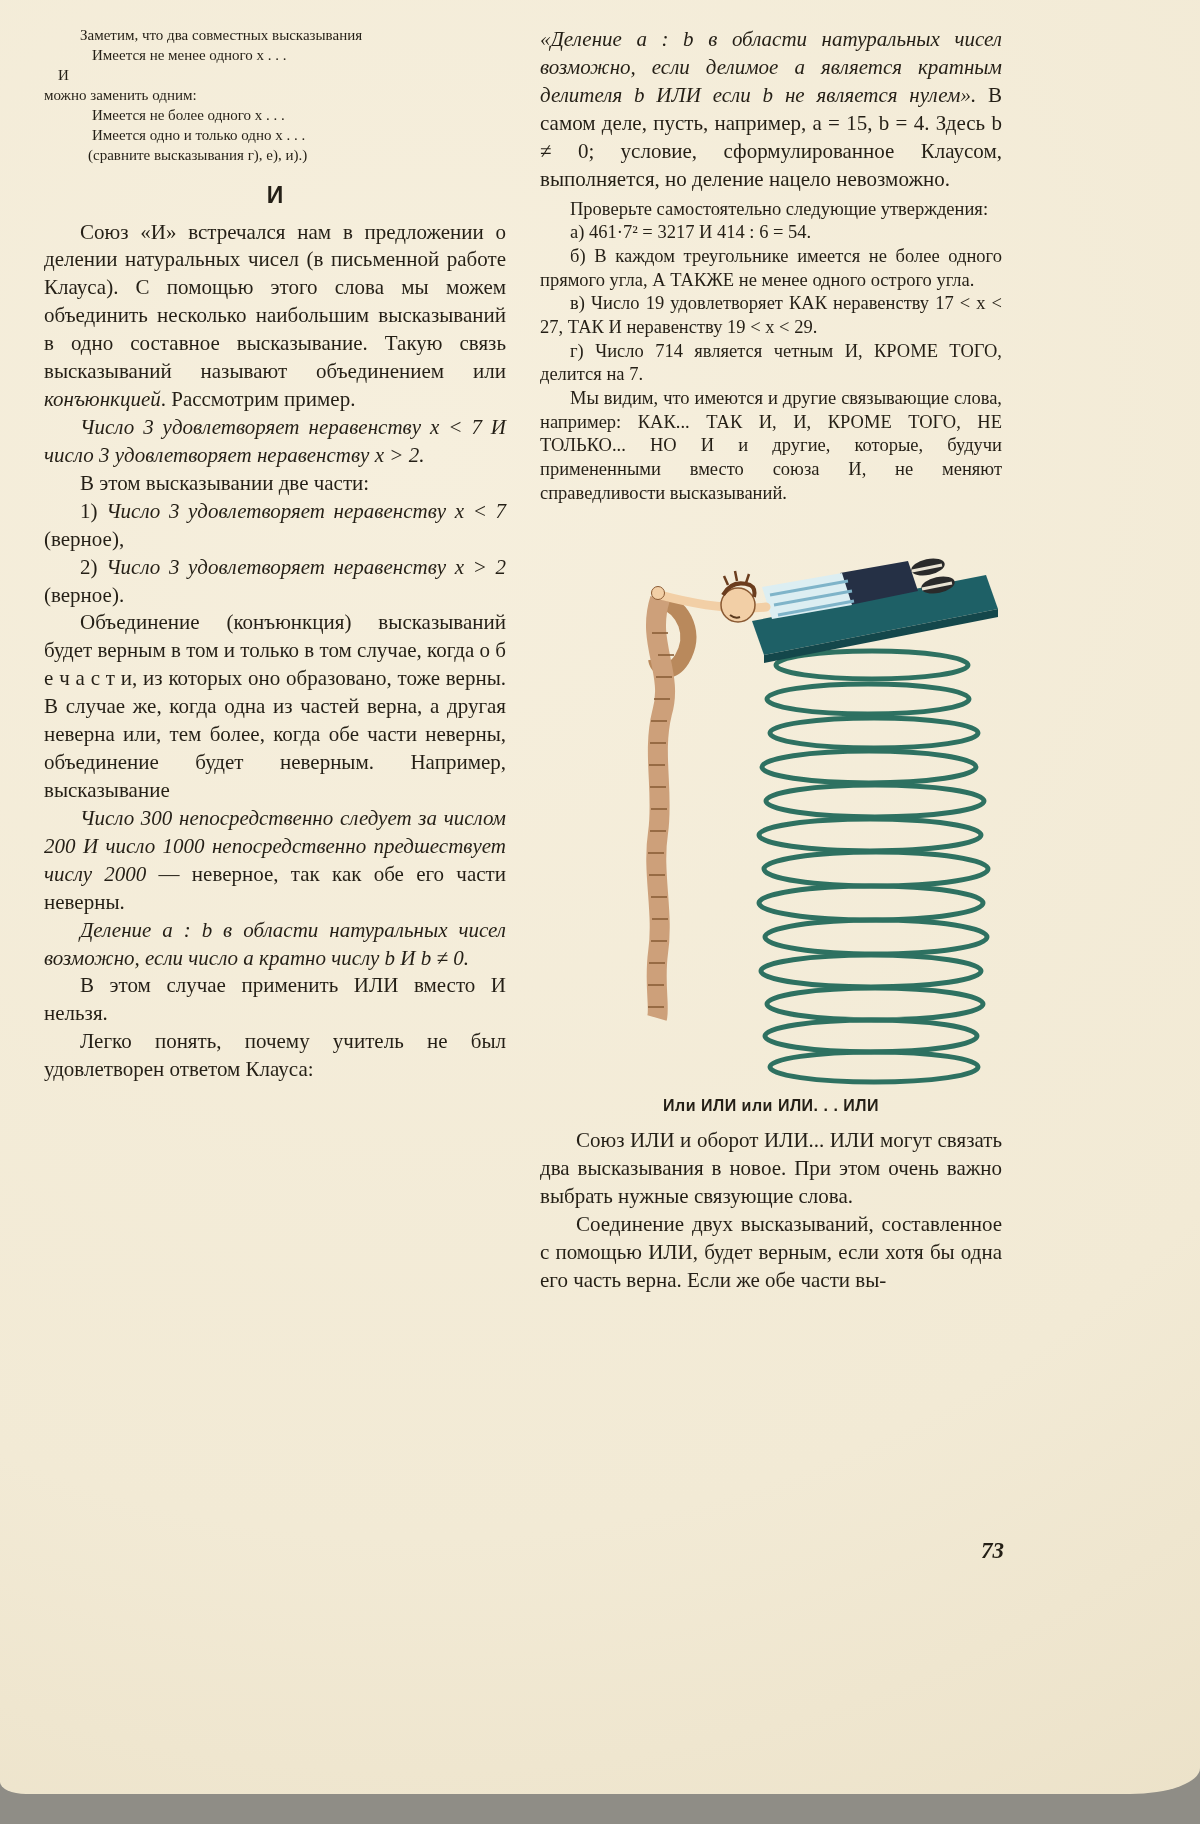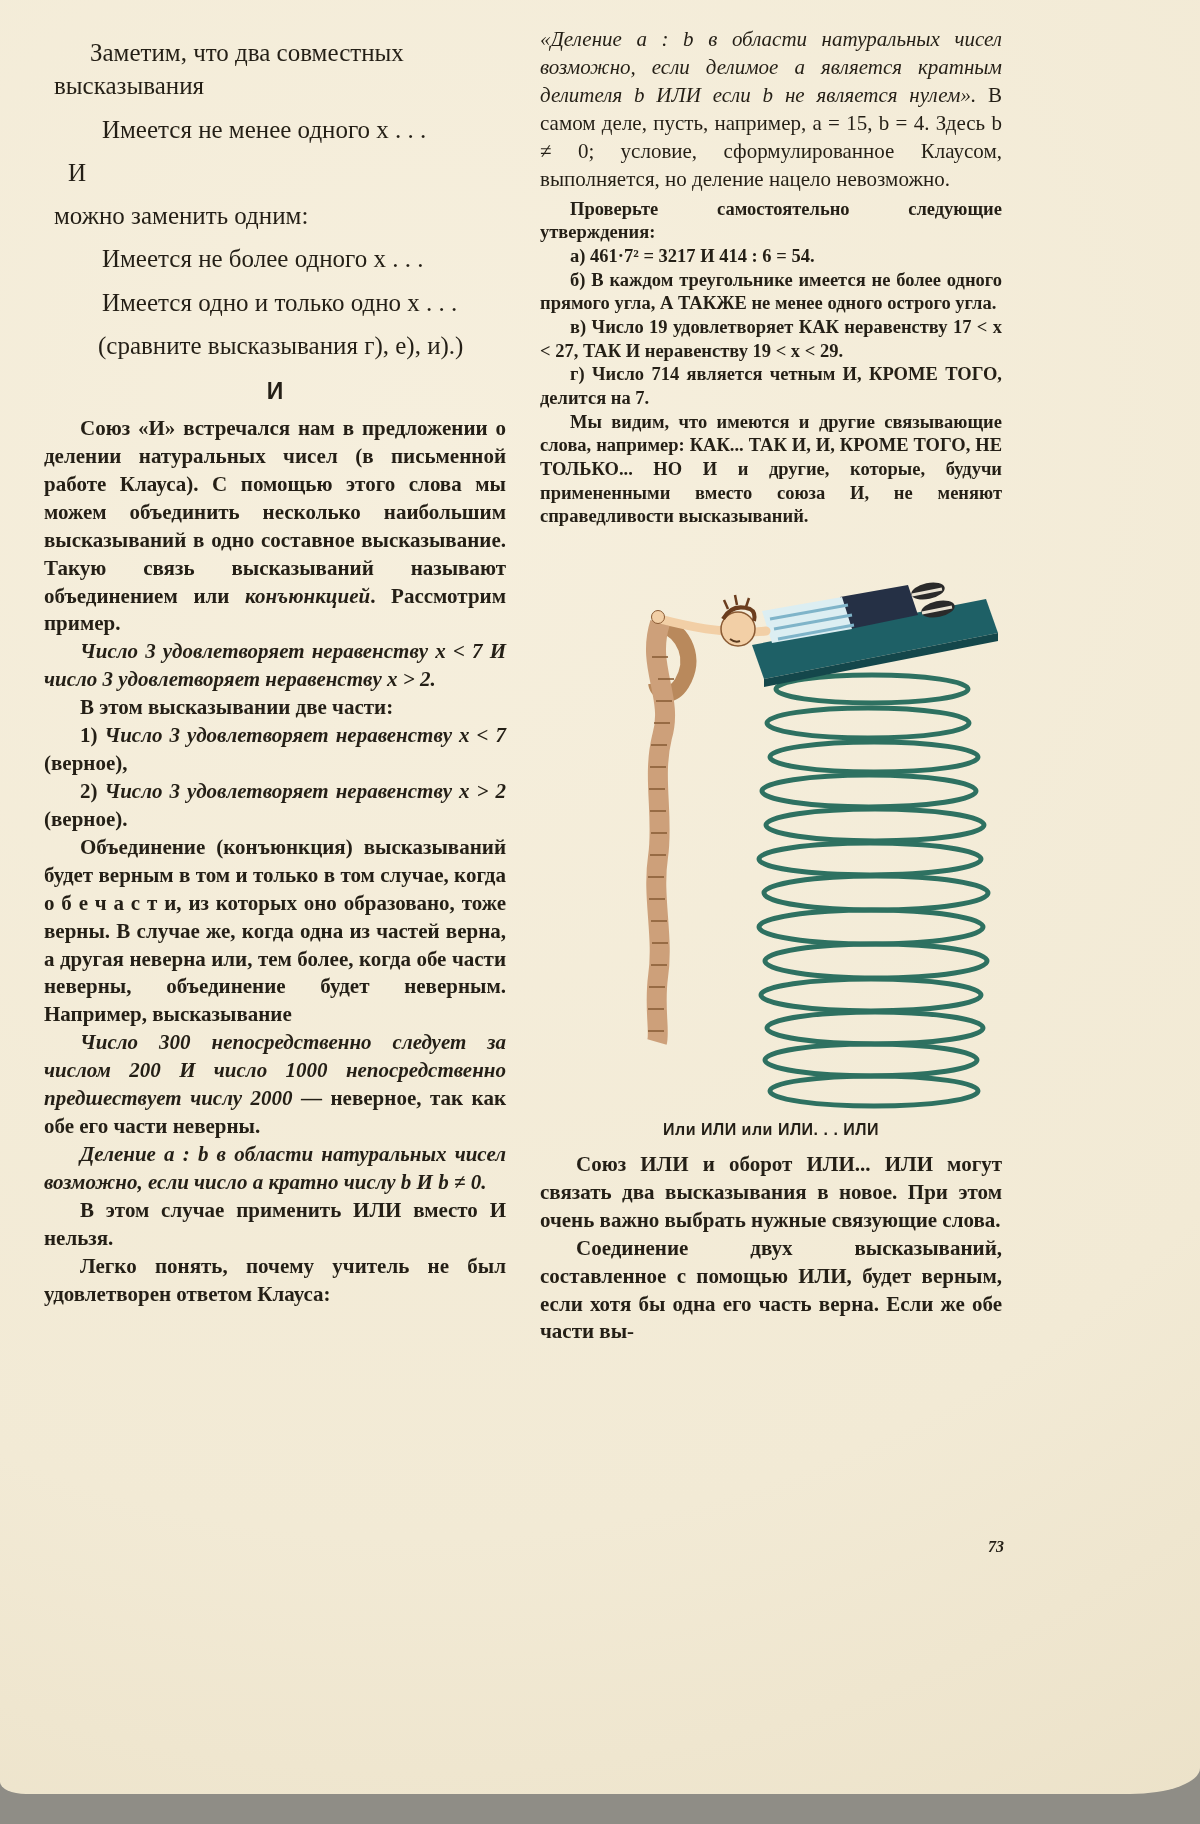--- a/index.html
+++ b/index.html
@@ -9,34 +9,34 @@
     position:absolute;top:0;left:0;width:1200px;height:1794px;
     background:radial-gradient(circle at 35% 25%, #f6efdd 0%, #f2ead5 70%, #ece2c9 100%);
     color:#241f16;
     border-bottom-right-radius:70px 26px;
     border-bottom-left-radius:26px 12px;
     overflow:hidden;
   }
   .columns{display:flex;gap:34px;padding:26px 0 0 44px;}
   .col{width:462px;flex:0 0 462px;}
   .para{margin:0;font-size:21px;line-height:1.33;text-align:justify;}
-  .indent{text-indent:36px;font-weight:bold;}
+  .indent{text-indent:36px;}
   .em{font-style:italic;}
-  .nl{margin:10px;font-size:25px;line-height:1.33;}
+  .nl{margin:0;font-size:15px;line-height:1.33;}
   .nl-i1{text-indent:36px;}
   .nl-em{padding-left:48px;}
   .nl-sm{padding-left:14px;}
   .nl-paren{padding-left:44px;}
   .heading-and{text-align:center;font-size:23px;margin:16px 0 10px;font-weight:bold;font-family:"Liberation Sans",sans-serif;}
   .small{margin-top:4px;}
   .small .para{font-size:18.5px;line-height:1.28;}
   .small .indent{text-indent:30px;}
   .illustration{width:462px;height:580px;margin:8px 0 0;}
   .heading-or{text-align:center;font-size:16px;font-weight:bold;margin:4px 0 12px;letter-spacing:.5px;font-family:"Liberation Sans",sans-serif;}
-  .page-number{position:absolute;top:1538px;left:0;width:1004px;text-align:right;font-size:16px;font-weight:bold;font-style:italic;}
+  .page-number{position:absolute;top:1538px;left:0;width:1004px;text-align:right;font-size:23px;font-weight:bold;font-style:italic;}
 </style>
 </head>
 <body>
 
 <div class="viewport">
   <div class="page">
     <div class="columns">
 
       <div class="col">
         <p class="nl nl-i1">Заметим, что два совместных высказывания</p>

